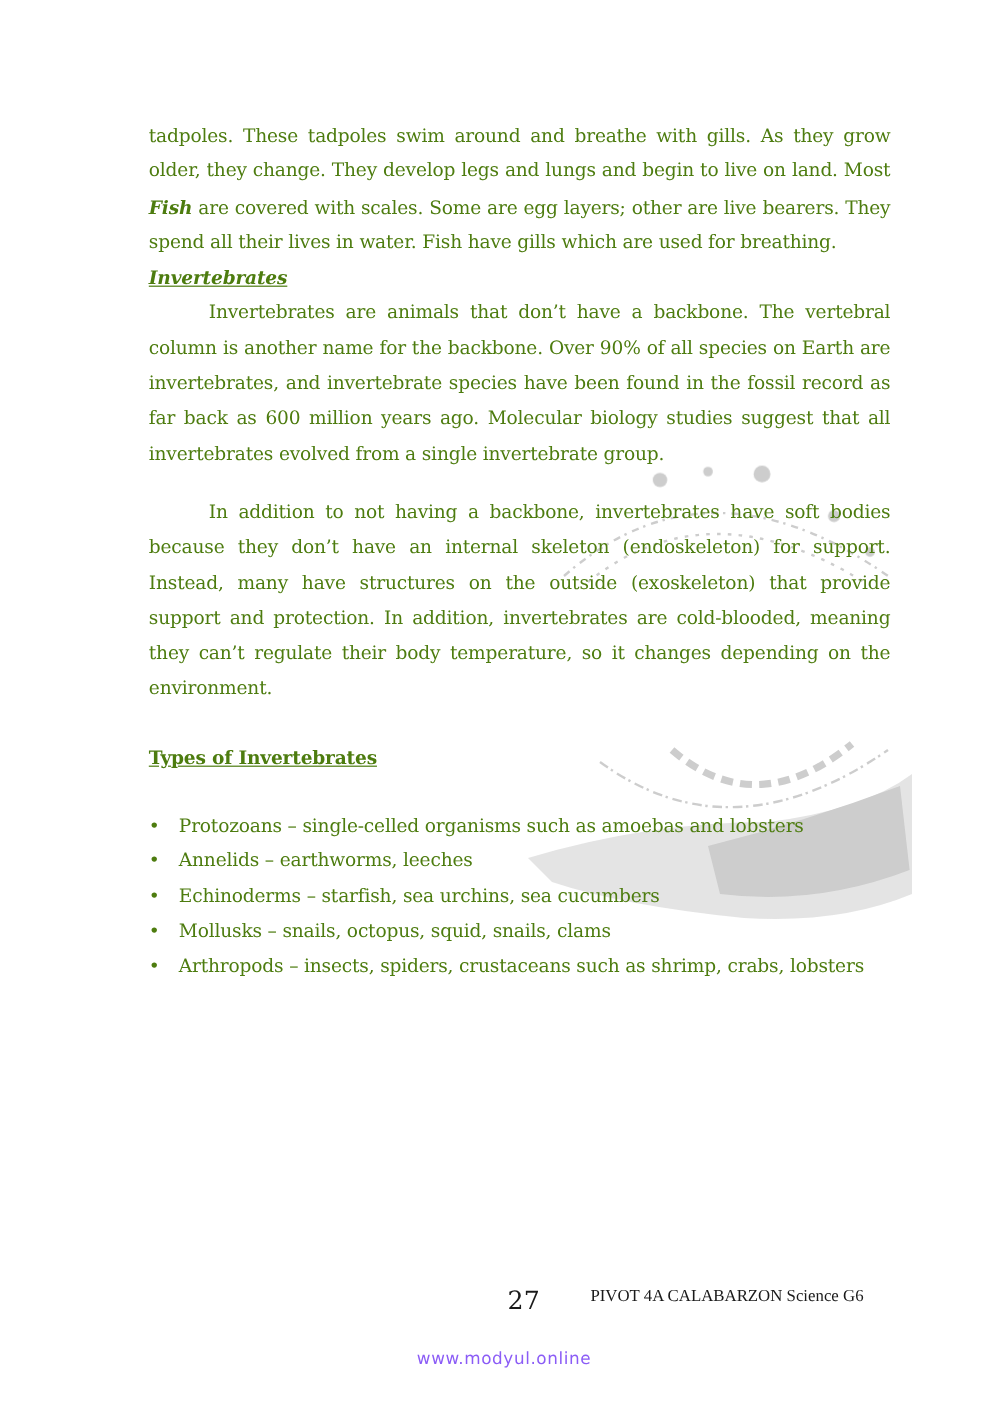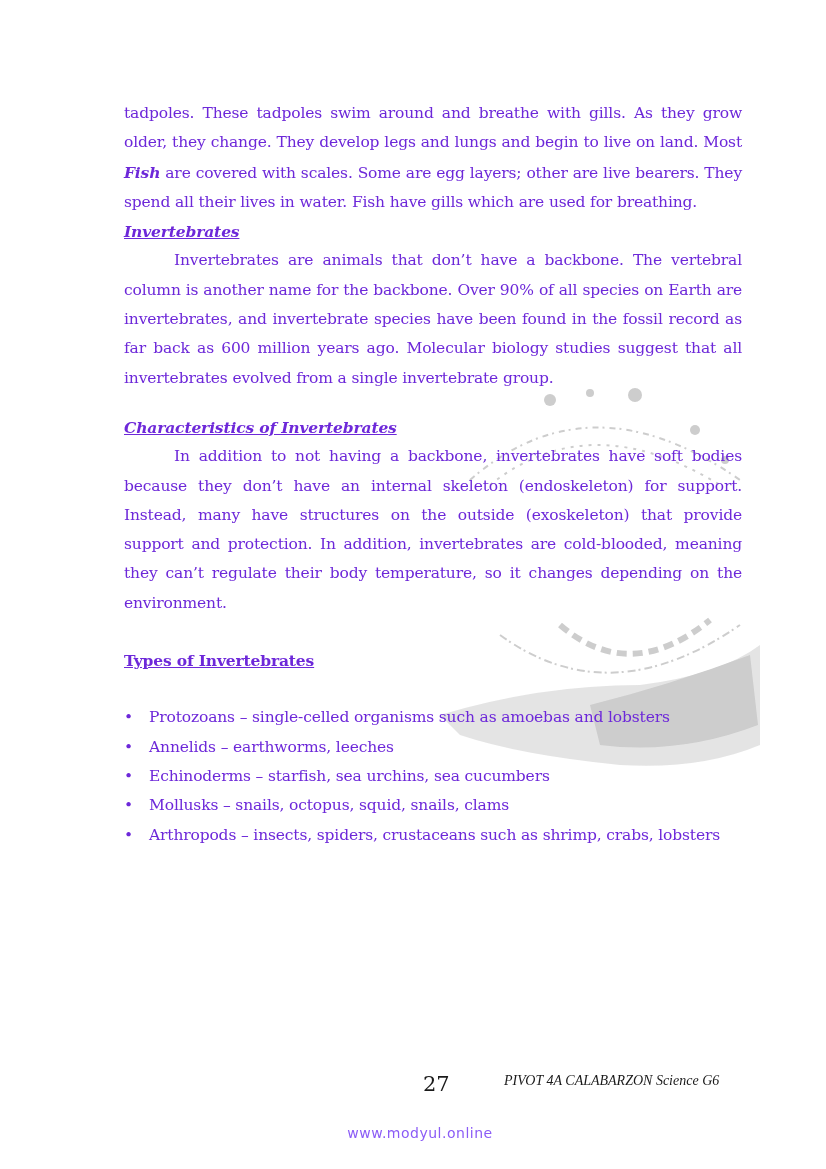--- a/index.html
+++ b/index.html
@@ -5,21 +5,21 @@
     html, body { margin: 0; padding: 0; background: #ffffff; }
     body { width: 826px; height: 1169px; position: relative; overflow: hidden; }
     .page { position: absolute; left: 0; top: 0; width: 826px; height: 1169px; background: #fff; }
     .seal {
       position: absolute; left: 440px; top: 385px; width: 320px; height: 390px;
       pointer-events: none;
     }
     .content {
       position: absolute; left: 124px; top: 99px; width: 618px;
       font-family: "DejaVu Serif", "Liberation Serif", serif;
-      font-size: 15.5px; line-height: 29.3px; color: #6d28d9;
+      font-size: 15.5px; line-height: 29.3px; color: #4d7c0f;
       letter-spacing: -0.15px;
     }
     .content p { margin: 0; text-align: justify; }
     .indent { text-indent: 50px; }
     .heading { font-weight: bold; text-decoration: underline; margin: 0; }
     .heading.italic { font-style: italic; text-decoration: underline; }
     .gap-sm { height: 20px; }
     .gap-md { height: 28px; }
     .bi { font-weight: bold; font-style: italic; }
     ul.types { list-style: none; margin: 0; padding: 0; }
@@ -27,21 +27,21 @@
     ul.types li .bullet { position: absolute; left: 0; top: 0; }
     .footer {
       position: absolute; top: 1070px; left: 0; width: 826px; height: 30px;
     }
     .page-number {
       position: absolute; left: 423px; top: 2px;
       font-family: "DejaVu Serif", "Liberation Serif", serif; font-size: 21px; color: #1a1a1a;
     }
     .footer-title {
       position: absolute; left: 492px; top: 3px;
-      font-family: "Liberation Serif", "DejaVu Serif", serif; font-style: italic; font-size: 14px; color: #1a1a1a; margin-left: 12px;
+      font-family: "Liberation Serif", "DejaVu Serif", serif; font-size: 14px; color: #1a1a1a;
     }
     .site-watermark {
       position: absolute; left: 0; width: 826px; top: 1125px; text-align: center;
       font-family: "DejaVu Sans", "Liberation Sans", sans-serif; font-size: 14px; color: #8b5cf6;
       letter-spacing: 0.5px;
       padding-left: 7px;
     }
   </style>
 </head>
 <body>
@@ -66,21 +66,20 @@
     </g>
   </svg>
 
   <div class="content">
     <p><span>tadpoles. These tadpoles swim around and breathe with gills. As they grow older, they change. They develop legs and lungs and begin to live on land. Most </span><span class="bi">Fish</span><span> are covered with scales. Some are egg layers; other are live bearers. They spend all their lives in water. Fish have gills which are used for breathing.</span></p>
 
     <p class="heading italic">Invertebrates</p>
     <p class="indent">Invertebrates are animals that don’t have a backbone. The vertebral column is another name for the backbone. Over 90% of all species on Earth are invertebrates, and invertebrate species have been found in the fossil record as far back as 600 million years ago. Molecular biology studies suggest that all invertebrates evolved from a single invertebrate group.</p>
 
     <div class="gap-sm"></div>
-    <p class="heading italic">Characteristics of Invertebrates</p>
     <p class="indent">In addition to not having a backbone, invertebrates have soft bodies because they don’t have an internal skeleton (endoskeleton) for support. Instead, many have structures on the outside (exoskeleton) that provide support and protection. In addition, invertebrates are cold-blooded, meaning they can’t regulate their body temperature, so it changes depending on the environment.</p>
 
     <div class="gap-md"></div>
     <p class="heading">Types of Invertebrates</p>
     <div class="gap-md"></div>
 
     <ul class="types">
       <li><span class="bullet">•</span><span>Protozoans – single-celled organisms such as amoebas and lobsters</span></li>
       <li><span class="bullet">•</span><span>Annelids – earthworms, leeches</span></li>
       <li><span class="bullet">•</span><span>Echinoderms – starfish, sea urchins, sea cucumbers</span></li>

